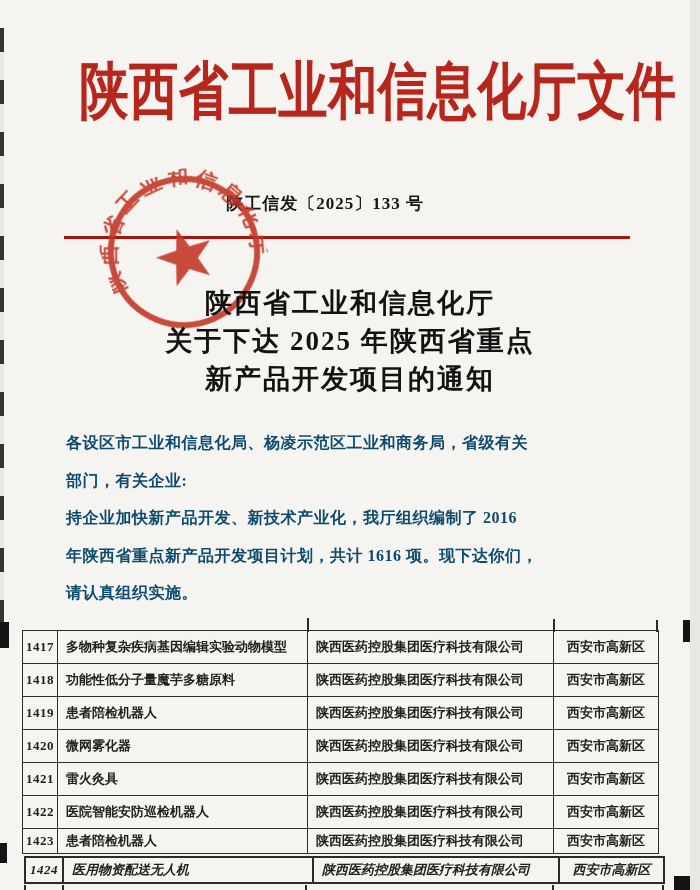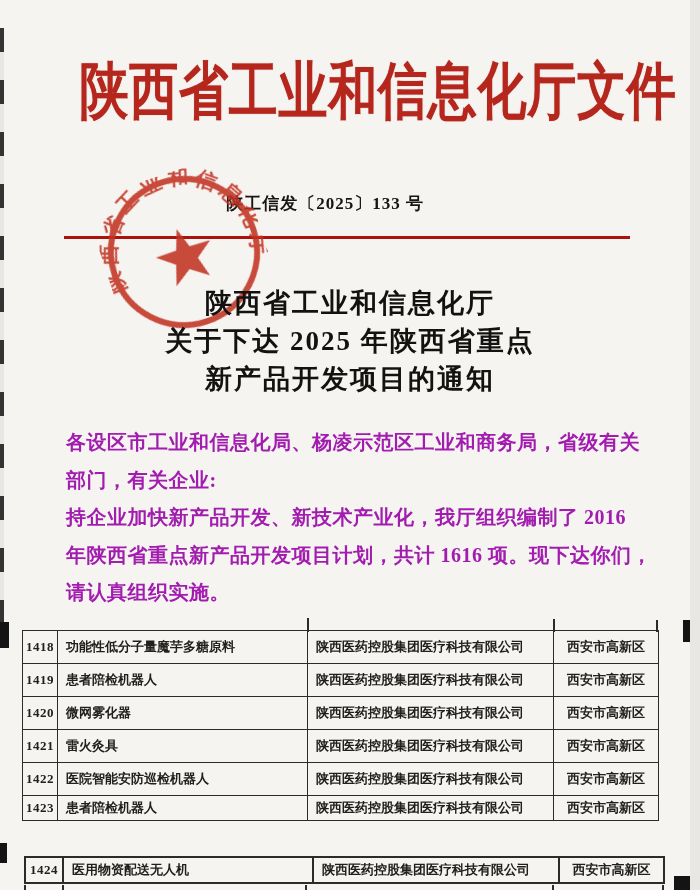--- a/index.html
+++ b/index.html
@@ -66,36 +66,36 @@
     text-align:center;
     font-size:27px;line-height:38px;
     font-weight:900;
     letter-spacing:2px;
     color:#141210;
     z-index:3;
   }
   
   .body-text{
     position:absolute;top:424px;left:66px;width:584px;
-    font-size:20px;line-height:37.5px;
+    font-size:16px;line-height:37.5px;
     font-weight:600;
     letter-spacing:.5px;
-    color:#a21caf;
+    color:#0c4a6e;
   }
   .body-line{white-space:nowrap;}
   .body-line.indent{padding-left:42px;}
   
   .tbl{
     position:absolute;
     border-collapse:collapse;
     table-layout:fixed;
     background:transparent;
   }
   .tbl-main{top:630px;left:22px;width:636px;}
-  .tbl-seg{top:856px;left:24px;width:640px;}
+  .tbl-seg{top:856px;left:24px;width:640px;font-style:italic;}
   .tbl td{
     border:1.5px solid #2c2b28;
     font-size:13px;
     font-weight:600;
     color:#21201d;
     overflow:hidden;
     white-space:nowrap;
     padding:0;
   }
   .tbl-main td{height:33px;}
@@ -173,20 +173,26 @@
   <div class="stub" style="left:656px;top:620px;height:12px;"></div>
 
   <table class="tbl tbl-main">
     <colgroup>
       <col class="c-no">
         <col class="c-project">
         <col class="c-company">
         <col class="c-region">
     </colgroup>
     <tbody>
+        <tr>
+          <td class="col-no">1417</td>
+          <td class="col-project">多物种复杂疾病基因编辑实验动物模型</td>
+          <td class="col-company">陕西医药控股集团医疗科技有限公司</td>
+          <td class="col-region">西安市高新区</td>
+        </tr>
         <tr>
           <td class="col-no">1418</td>
           <td class="col-project">功能性低分子量魔芋多糖原料</td>
           <td class="col-company">陕西医药控股集团医疗科技有限公司</td>
           <td class="col-region">西安市高新区</td>
         </tr>
         <tr>
           <td class="col-no">1419</td>
           <td class="col-project">患者陪检机器人</td>
           <td class="col-company">陕西医药控股集团医疗科技有限公司</td>

